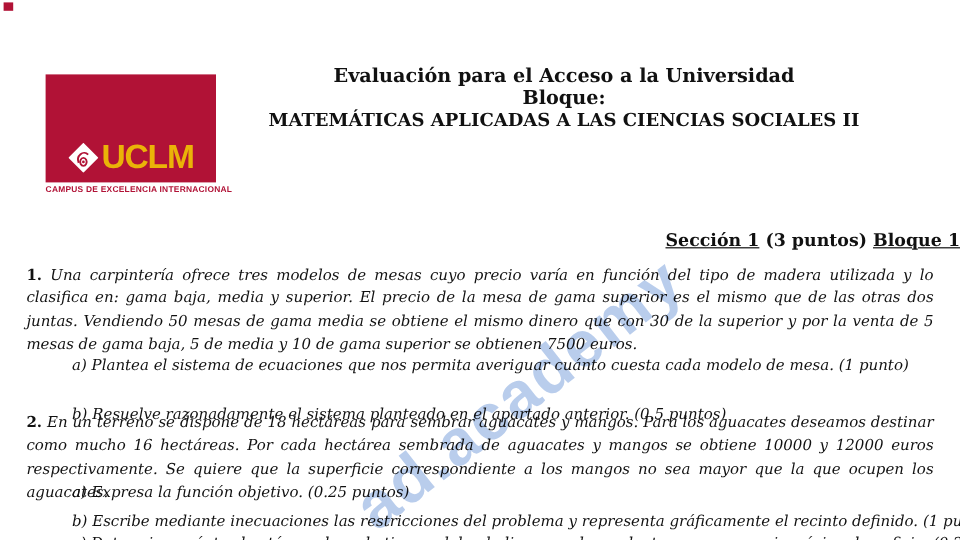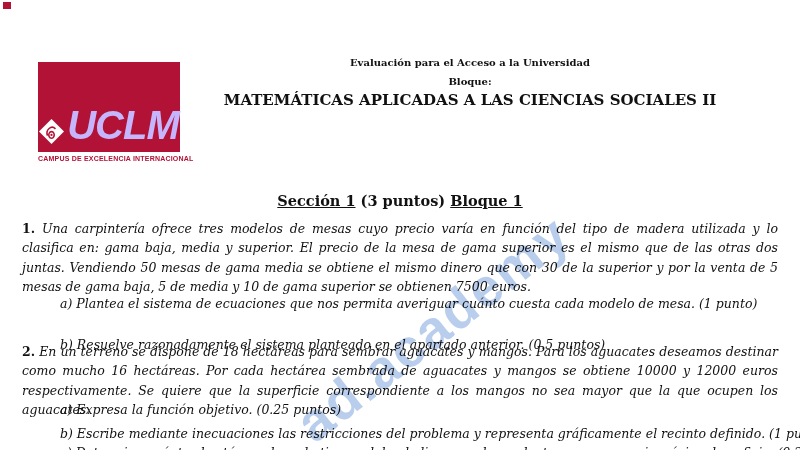--- a/index.html
+++ b/index.html
@@ -14,38 +14,38 @@
   #corner-mark{left:3px;top:2px;width:8px;height:7px;background:#b11236;}
 
   
   #logo{left:38px;top:62px;width:142px;}
   #logo-rect{
     width:142px;height:90px;background:#b11236;
     display:flex;align-items:flex-end;justify-content:center;
     padding-bottom:7px;box-sizing:border-box;
   }
   #logo-acronym{
-    color:#c4b5fd;font-family:"Liberation Sans",sans-serif;font-weight:bold;
-    font-size:40px;line-height:1;letter-spacing:-1px;font-style:italic;
+    color:#eab308;font-family:"Liberation Sans",sans-serif;font-weight:bold;
+    font-size:28px;line-height:1;letter-spacing:-1px;
   }
   #logo-diamond{width:25px;height:25px;margin-right:3px;margin-bottom:1px;}
   #logo-tagline{
     margin-top:3px;color:#b11236;font-family:"Liberation Sans",sans-serif;
     font-weight:bold;font-size:7px;letter-spacing:0.2px;white-space:nowrap;
   }
 
   
   #header{left:140px;top:53px;width:660px;text-align:center;font-weight:bold;}
-  .hline{font-size:10px;line-height:19px;}
+  .hline{font-size:16px;line-height:19px;}
   #subject{font-size:15px;line-height:19px;}
   #instructions{font-size:14px;line-height:19px;width:630px;margin:0 auto;}
 
   
   #section-heading{
-    left:0;top:192px;width:800px;text-align:center;
+    left:0;top:192px;width:800px;text-align:right;
     font-weight:bold;font-size:14.5px;
   }
   .u{text-decoration:underline;}
 
   
   .statement{
     left:22px;width:756px;font-size:12.5px;line-height:19.3px;
     text-align:justify;font-style:italic;margin:0;
   }
   .statement .num{font-style:normal;font-weight:bold;}

